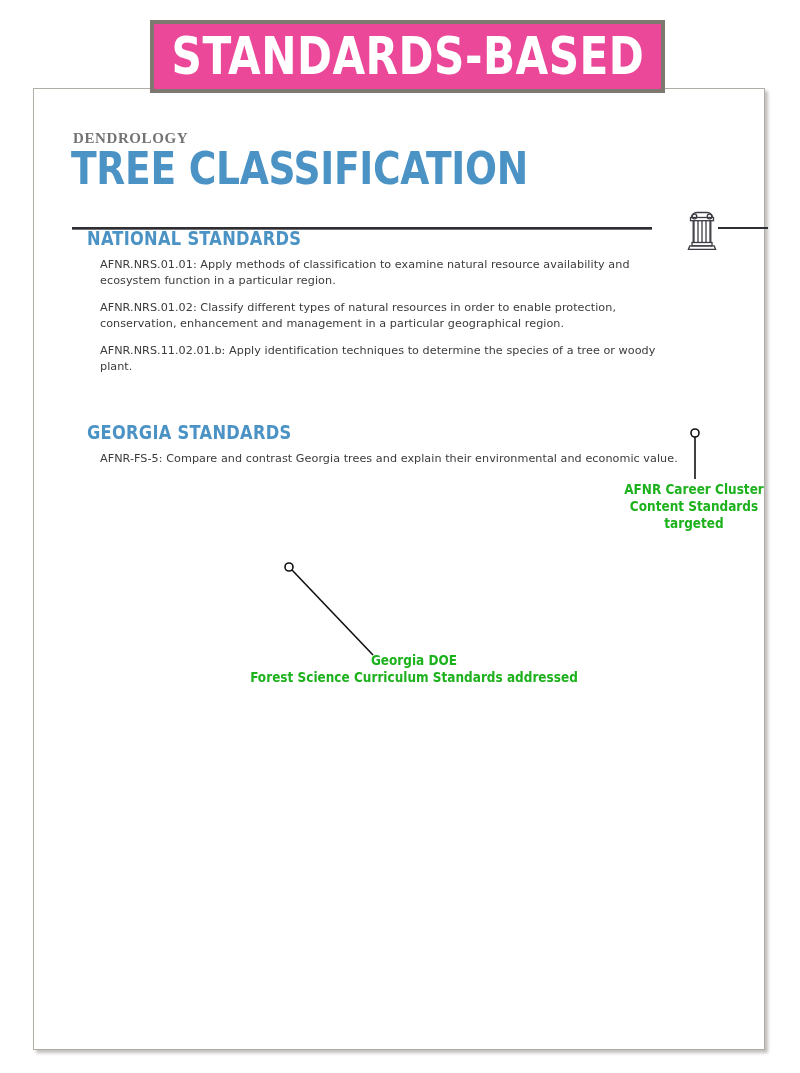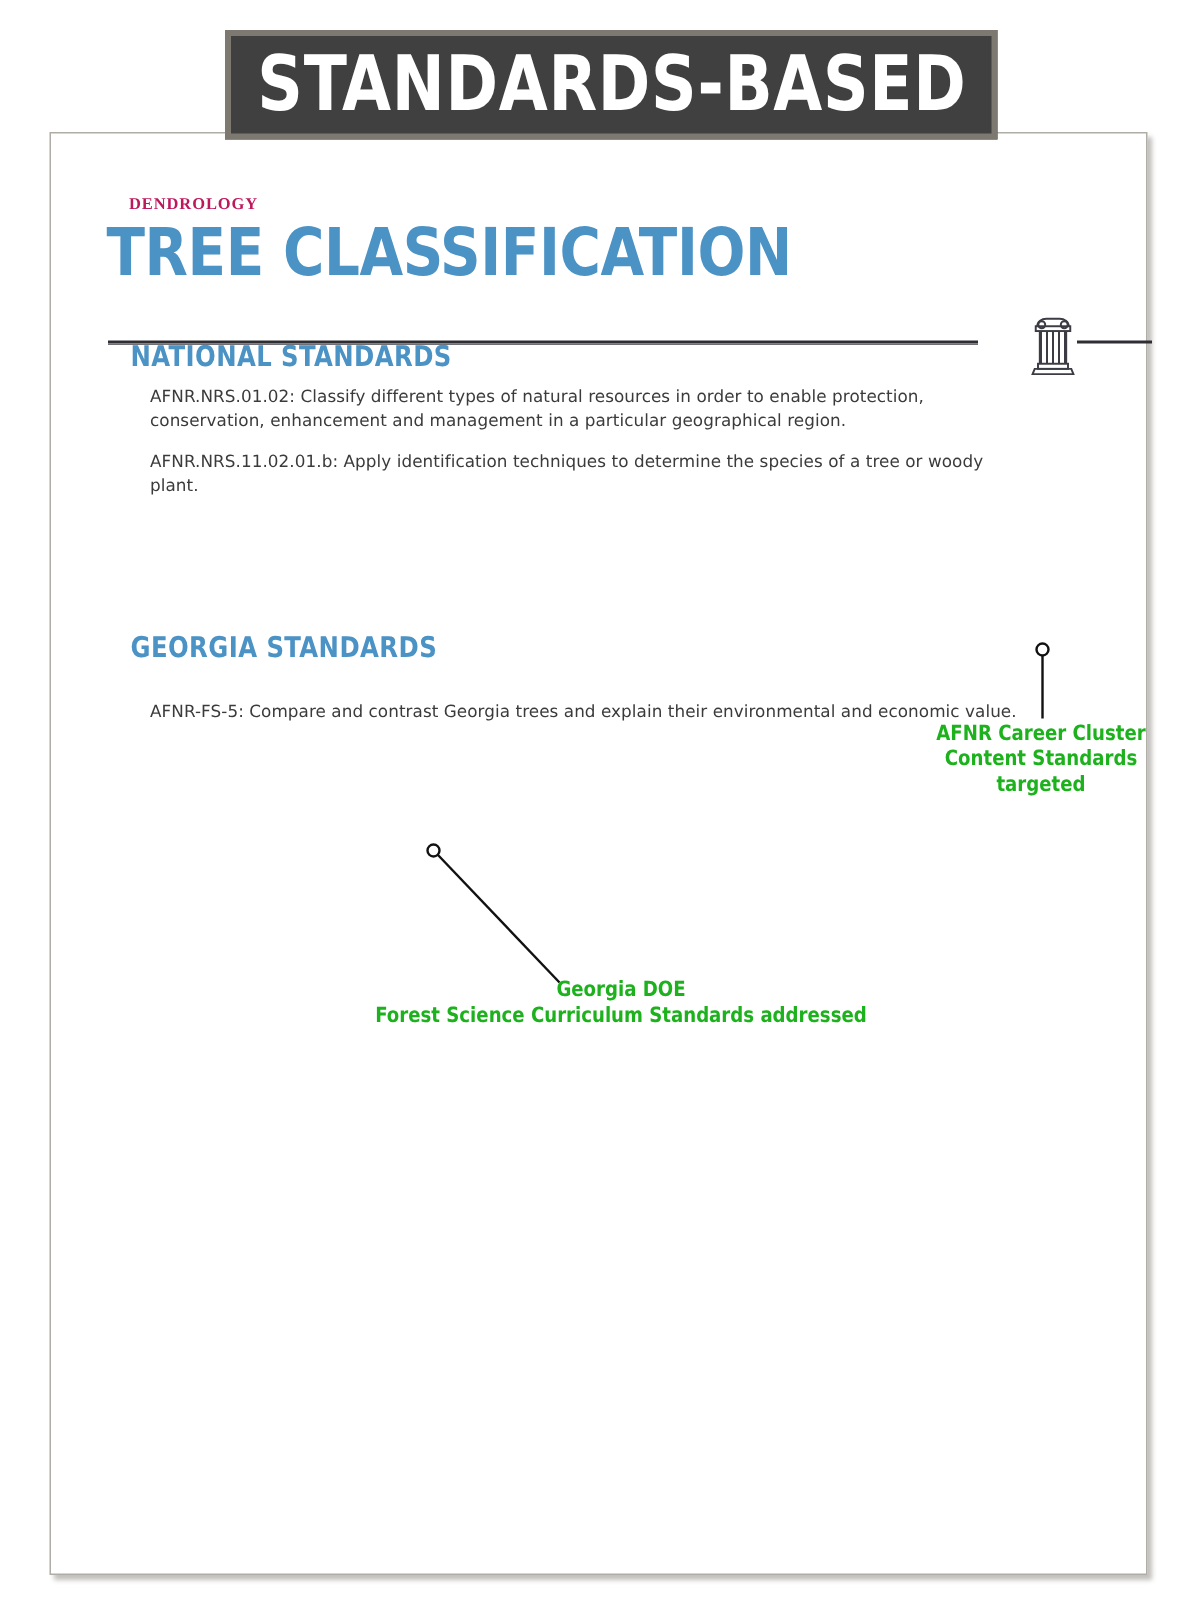--- a/index.html
+++ b/index.html
@@ -28,21 +28,21 @@
     box-sizing: border-box;
   }
 
   
   #standards-banner {
     position: absolute;
     left: 150px;
     top: 20px;
     width: 515px;
     height: 73px;
-    background: #404040;
+    background: #ec4899;
     border: 4px solid #7d7870;
     box-sizing: border-box;
     display: flex;
     align-items: center;
     justify-content: center;
     z-index: 5;
   }
   #standards-banner .banner-text {
     color: #ffffff;
     font-family: "Liberation Sans Narrow", "DejaVu Sans Condensed", "Liberation Sans", sans-serif;
@@ -53,26 +53,25 @@
     white-space: nowrap;
     line-height: 1;
   }
 
   
   .kicker {
     position: absolute;
     left: 39px;
     top: 42px;
     font-family: "Liberation Serif", "DejaVu Serif", serif;
-    font-size: 11px;
+    font-size: 15px;
     font-weight: bold;
     letter-spacing: 0.6px;
-    color: #be185d;
+    color: #737373;
     line-height: 1;
-    margin-left: 13px;
   }
   .doc-title {
     position: absolute;
     left: 37px;
     top: 57px;
     font-family: "Liberation Sans Narrow", "DejaVu Sans Condensed", "Liberation Sans", sans-serif;
     font-weight: bold;
     font-size: 44px;
     color: #4b92c5;
     letter-spacing: -0.3px;
@@ -137,21 +136,21 @@
     top: 332px;
   }
 
   
   .std-list {
     position: absolute;
     left: 66px;
     width: 586px;
   }
   #national-list { top: 168px; }
-  #georgia-list  { top: 362px; margin-top: 16px; }
+  #georgia-list  { top: 362px; }
 
   .std-item {
     font-family: "DejaVu Sans", "Liberation Sans", sans-serif;
     font-size: 11.2px;
     line-height: 1.42;
     color: #3b3b3b;
     margin-bottom: 11px;
     letter-spacing: 0.05px;
   }
   .std-item:last-child { margin-bottom: 0; }
@@ -256,20 +255,21 @@
         <path d="M9.2 13.7 L9.2 35.5 M26.8 13.7 L26.8 35.5"></path>
 
         <rect x="8" y="35.5" width="20" height="3.4"></rect>
         <path d="M5.8 38.9 L30.2 38.9 L31.6 42.4 L4.4 42.4 Z"></path>
       </g>
     </svg>
   </div>
 
   <div class="section-heading" id="national-heading">NATIONAL STANDARDS</div>
   <div class="std-list" id="national-list">
+    <div class="std-item">AFNR.NRS.01.01: Apply methods of classification to examine natural resource availability and ecosystem function in a particular region.</div>
     <div class="std-item">AFNR.NRS.01.02: Classify different types of natural resources in order to enable protection, conservation, enhancement and management in a particular geographical region.</div>
     <div class="std-item">AFNR.NRS.11.02.01.b: Apply identification techniques to determine the species of a tree or woody plant.</div>
   </div>
 
   <div class="section-heading" id="georgia-heading">GEORGIA STANDARDS</div>
   <div class="std-list" id="georgia-list">
     <div class="std-item">AFNR-FS-5: Compare and contrast Georgia trees and explain their environmental and economic value.</div>
   </div>
 
   <svg class="leader-svg" id="leader-afnr" viewBox="0 0 42 58">

